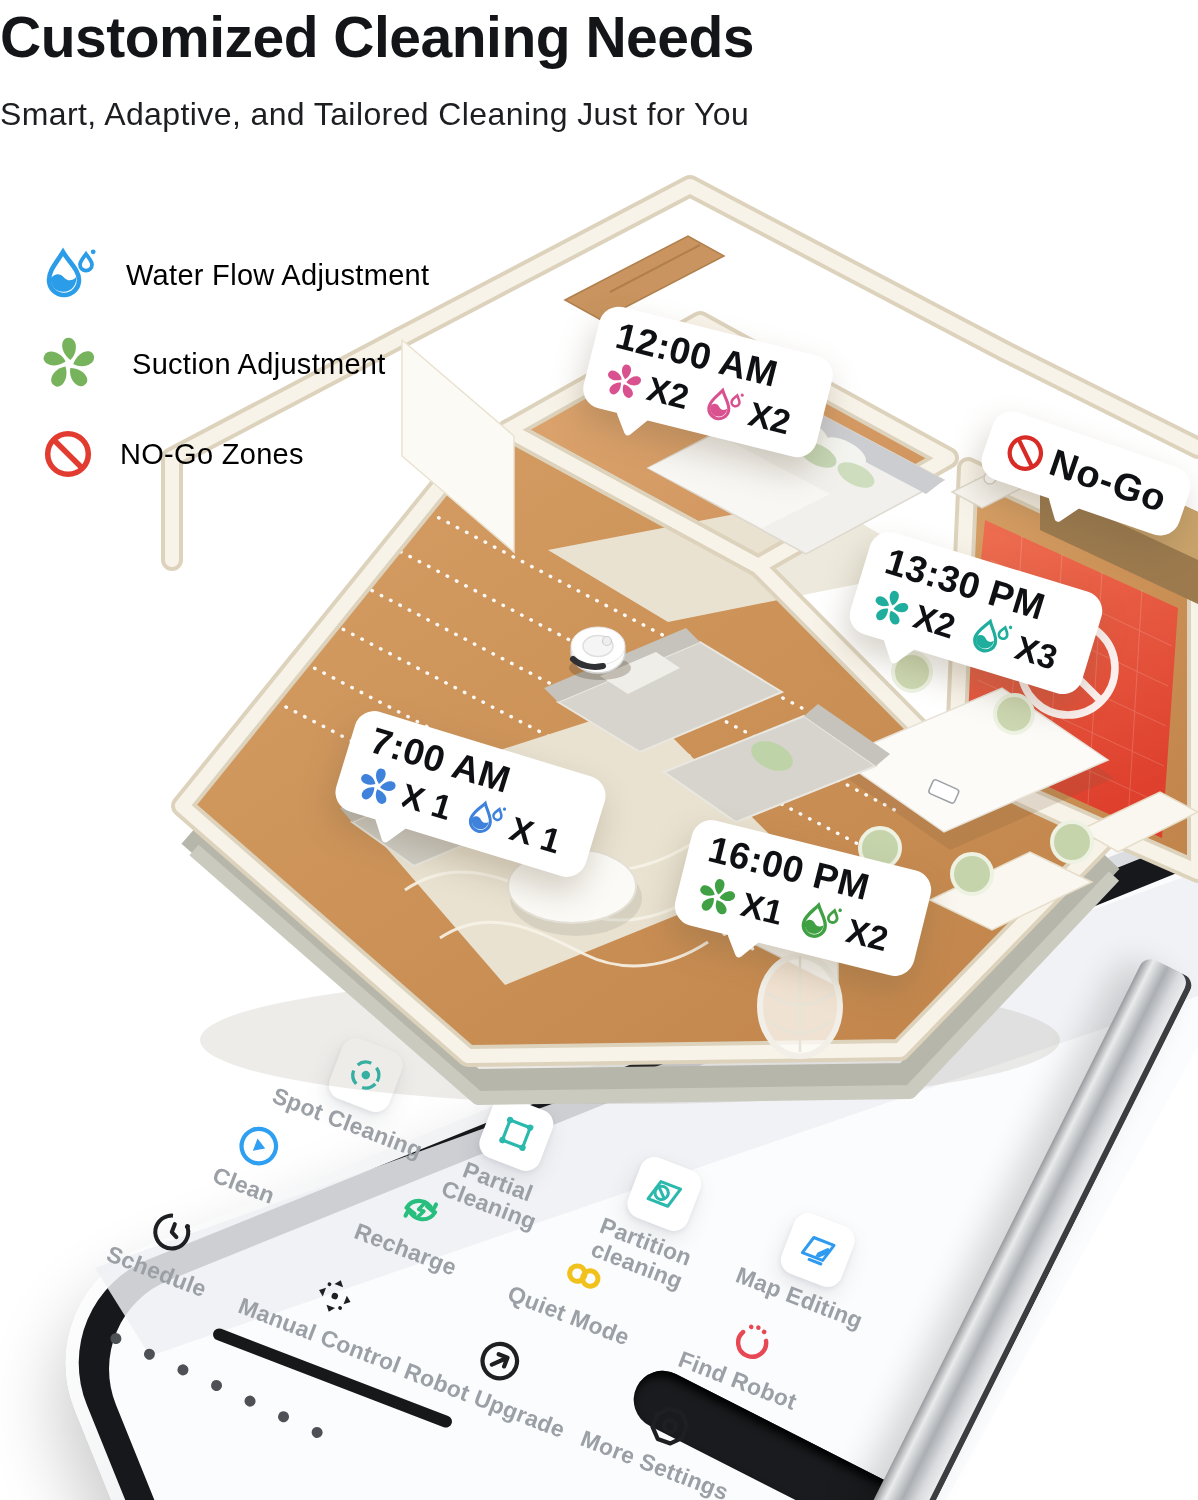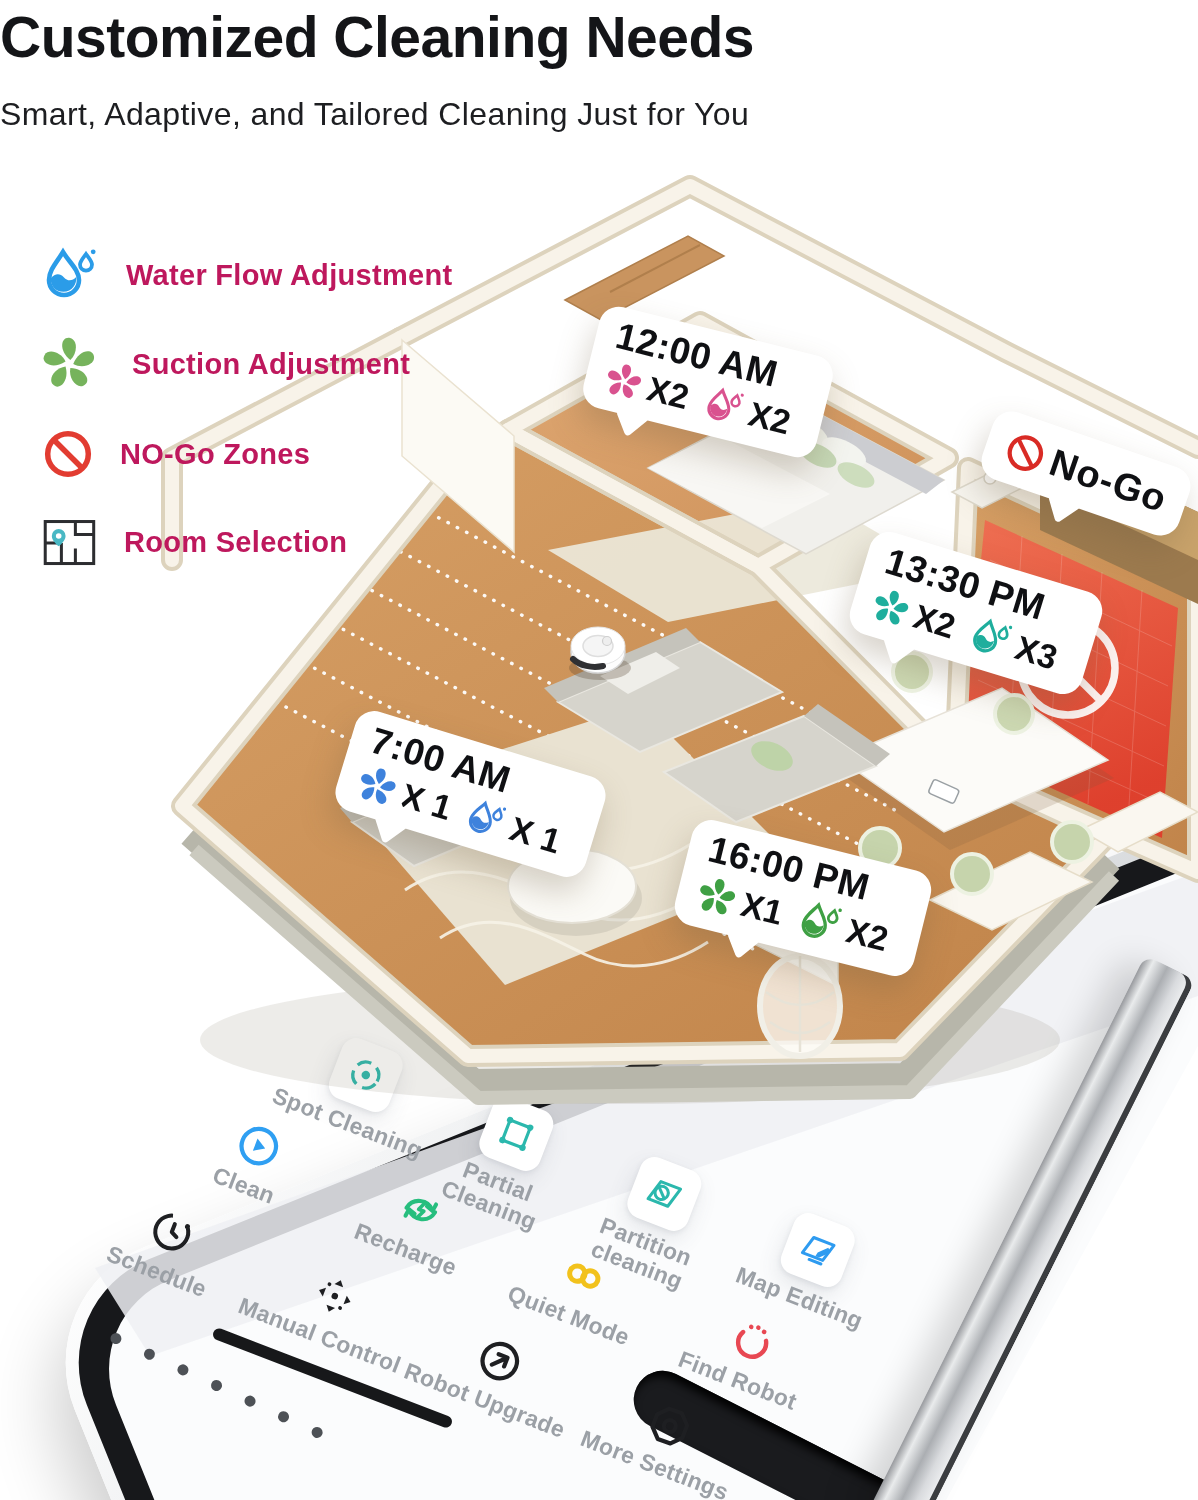--- a/index.html
+++ b/index.html
@@ -8,21 +8,21 @@
   .abs{position:absolute;}
 
   
   .title{left:0;right:0;top:4px;text-align:left;font-size:57px;font-weight:800;
          color:#141518;letter-spacing:-.5px;z-index:20;}
   .subtitle{left:0;right:0;top:96px;text-align:left;font-size:32px;font-weight:500;
             color:#1d1e21;letter-spacing:.4px;z-index:20;}
 
   
   .legend-item{display:flex;align-items:center;gap:26px;z-index:20;}
-  .legend-label{font-size:29px;font-weight:700;color:#be185d;letter-spacing:.3px;}
+  .legend-label{font-size:29px;font-weight:400;color:#000000;letter-spacing:.3px;}
   .lg-ic{flex:0 0 auto;display:flex;align-items:center;justify-content:center;}
 
   
   #floorplan{left:0;top:0;z-index:12;pointer-events:none;}
 
   
   .bubble{position:absolute;background:#fff;border-radius:20px;z-index:14;
           box-shadow:0 16px 32px rgba(110,92,66,.28);padding:8px 22px 12px 20px;}
   .bubble .tail{position:absolute;width:30px;height:30px;background:#fff;border-radius:5px;
           transform:rotate(55deg) skewX(18deg);bottom:-12px;left:36px;}
@@ -116,31 +116,20 @@
     <span class="legend-label">Suction Adjustment</span>
   </div>
   <div class="abs legend-item" style="left:42px;top:428px;">
     <span class="lg-ic">
       <svg width="52" height="52" style="color:#E23C31">
           <use href="#sym-noentry" width="52" height="52"></use>
         </svg>
     </span>
     <span class="legend-label">NO-Go Zones</span>
   </div>
-  <div class="abs legend-item" style="left:42px;top:516px;">
-    <span class="lg-ic">
-      <svg width="56" height="52" viewBox="0 0 52 48">
-        <rect x="3" y="5" width="45" height="39" fill="none" stroke="#2C2D30" stroke-width="2.8"></rect>
-        <path d="M3 25 h15 M18 25 v19 M31 5 v12 h17 M31 30 v14" fill="none" stroke="#2C2D30" stroke-width="2.8"></path>
-        <path d="M15.5 12 a6.4 6.4 0 0 1 6.4 6.4 c0 4.8-6.4 9.6-6.4 9.6 s-6.4-4.8-6.4-9.6 a6.4 6.4 0 0 1 6.4-6.4 Z" fill="#49B8C4"></path>
-        <circle cx="15.5" cy="18.4" r="2.6" fill="#ffffff"></circle>
-      </svg>
-    </span>
-    <span class="legend-label">Room Selection</span>
-  </div>
 
   <div class="abs phone">
     <div class="bezel">
       <div class="screen"></div>
     </div>
   </div>
   <div class="abs screen-band"></div>
   <div class="abs rail-white"></div>
   <div class="abs rail"></div>
   <div class="abs speaker-dots">

